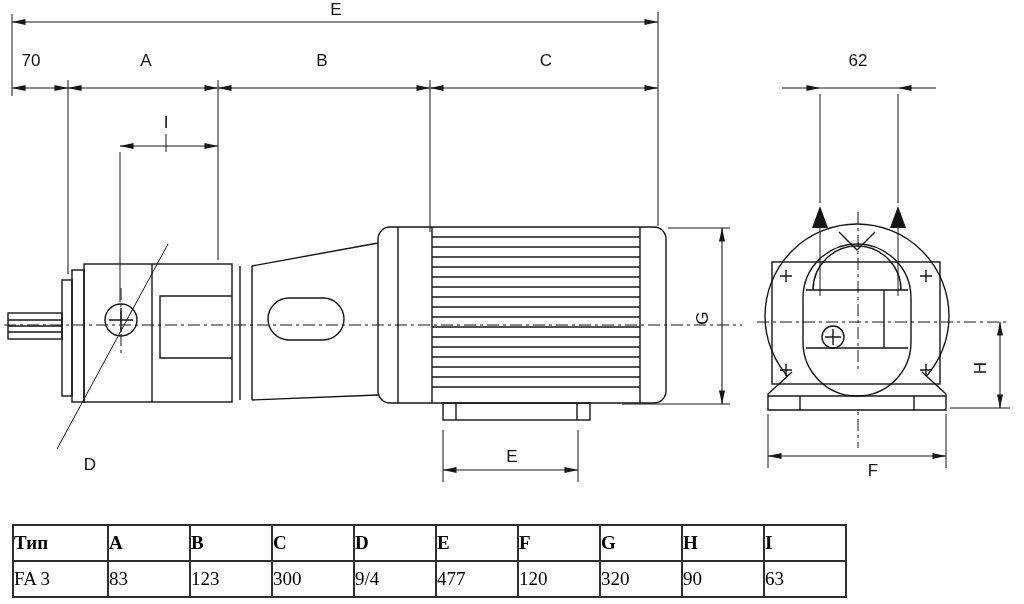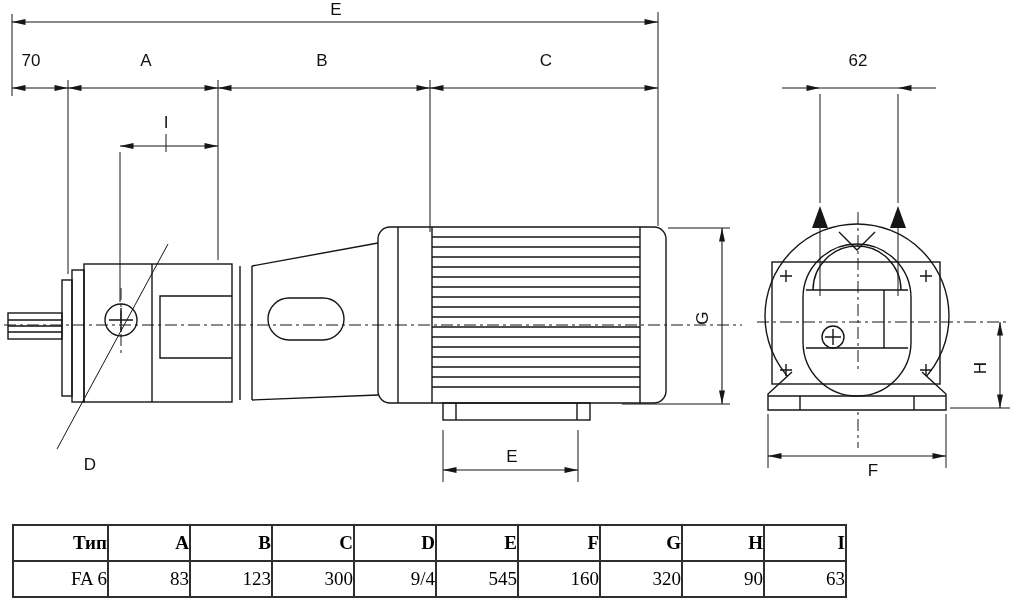--- a/index.html
+++ b/index.html
@@ -18,21 +18,21 @@
     font-family:"Liberation Sans", sans-serif;
     font-size:17px; fill:#111; text-anchor:middle;
   }
   .dim-table {
     position:absolute; left:12px; top:524px;
     border-collapse:collapse; table-layout:fixed;
     font-family:"Liberation Serif", serif; font-size:19px; color:#000;
     background:#fff;
   }
   .dim-table th, .dim-table td {
-    border:2px solid #2e2e2e; text-align:right; padding:0; height:34px;
+    border:2px solid #2e2e2e; text-align:left; padding:0; height:34px;
   }
   .dim-table th { font-weight:bold; }
 </style>
 </head>
 <body>
 
 <div class="page">
 
   <svg width="1024" height="520" viewBox="0 0 1024 520">
     <defs>
@@ -156,27 +156,27 @@
         <th>D</th>
         <th>E</th>
         <th>F</th>
         <th>G</th>
         <th>H</th>
         <th>I</th>
       </tr>
     </thead>
     <tbody>
       <tr>
-        <td>FA 6</td>
+        <td>FA 3</td>
         <td>83</td>
         <td>123</td>
         <td>300</td>
         <td>9/4</td>
-        <td>545</td>
-        <td>160</td>
+        <td>477</td>
+        <td>120</td>
         <td>320</td>
         <td>90</td>
         <td>63</td>
       </tr>
     </tbody>
   </table>
 
 </div>
 
 </body></html>

